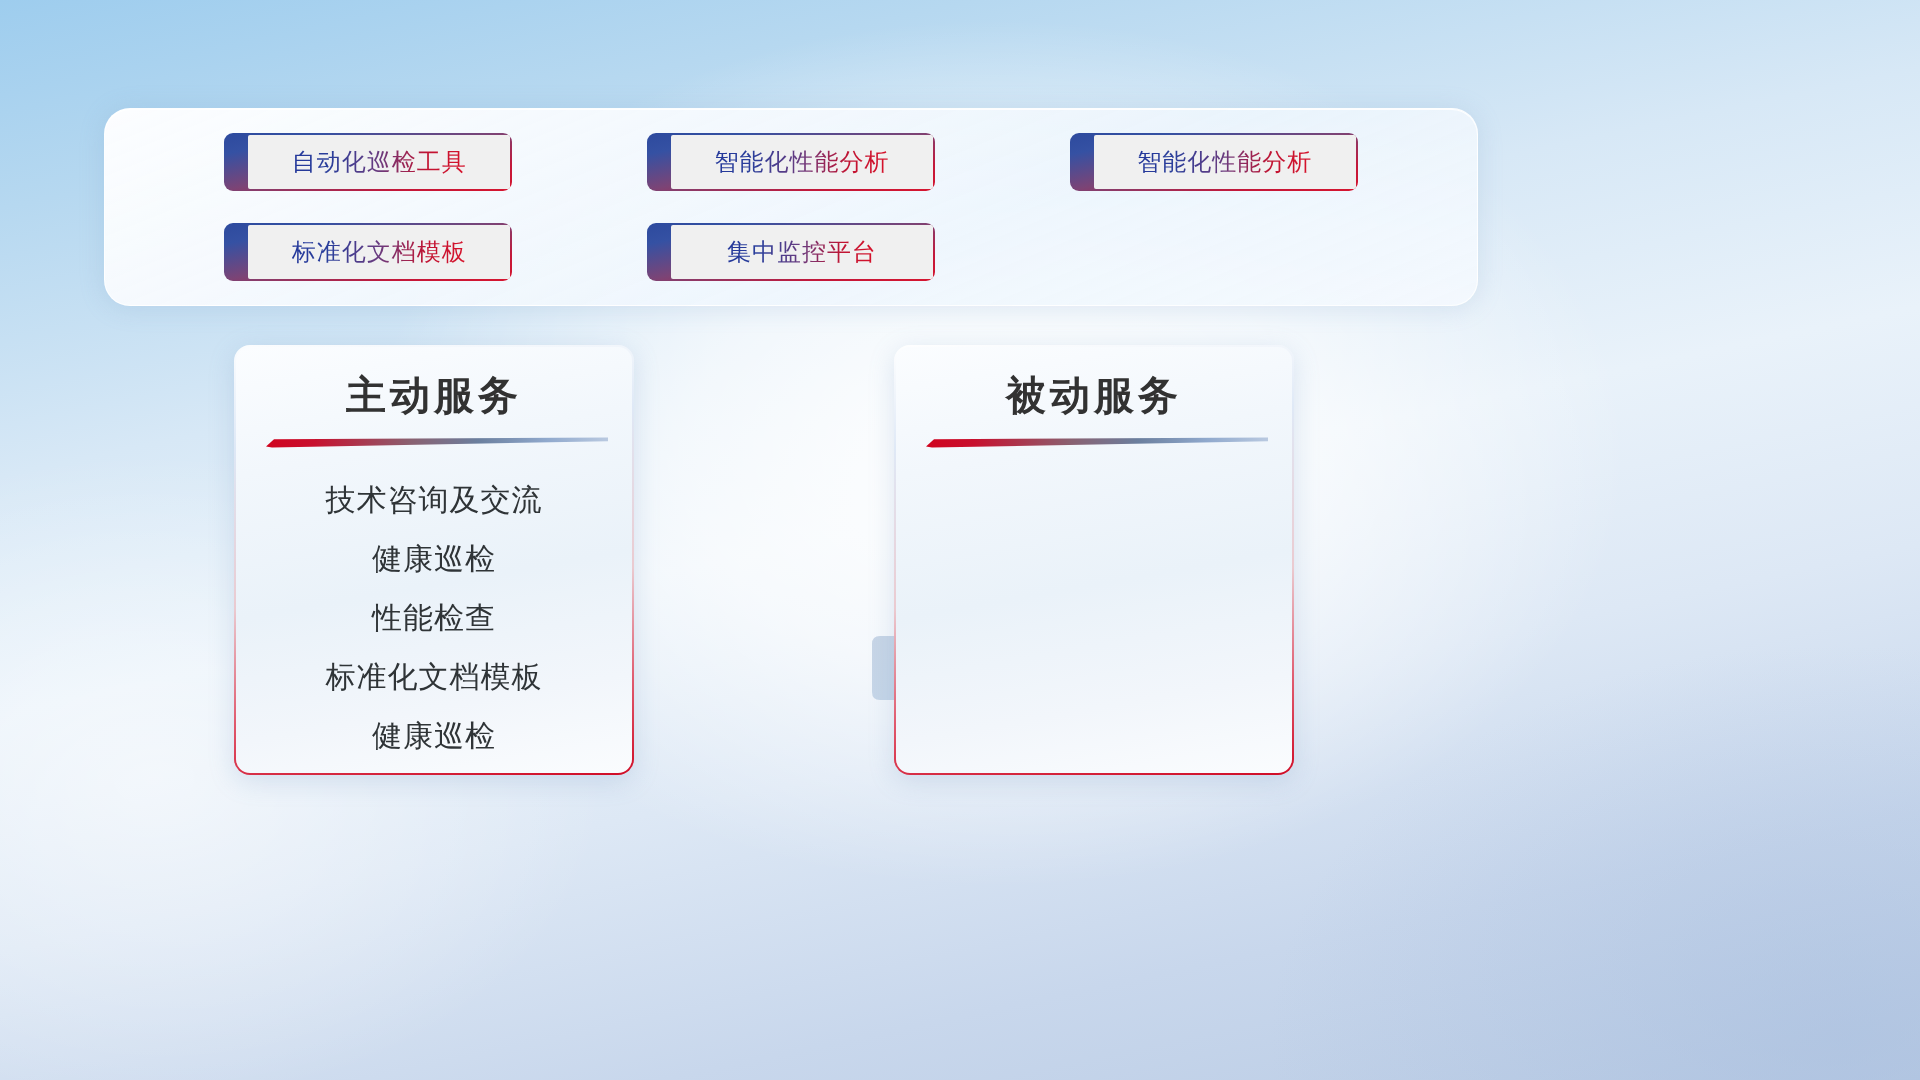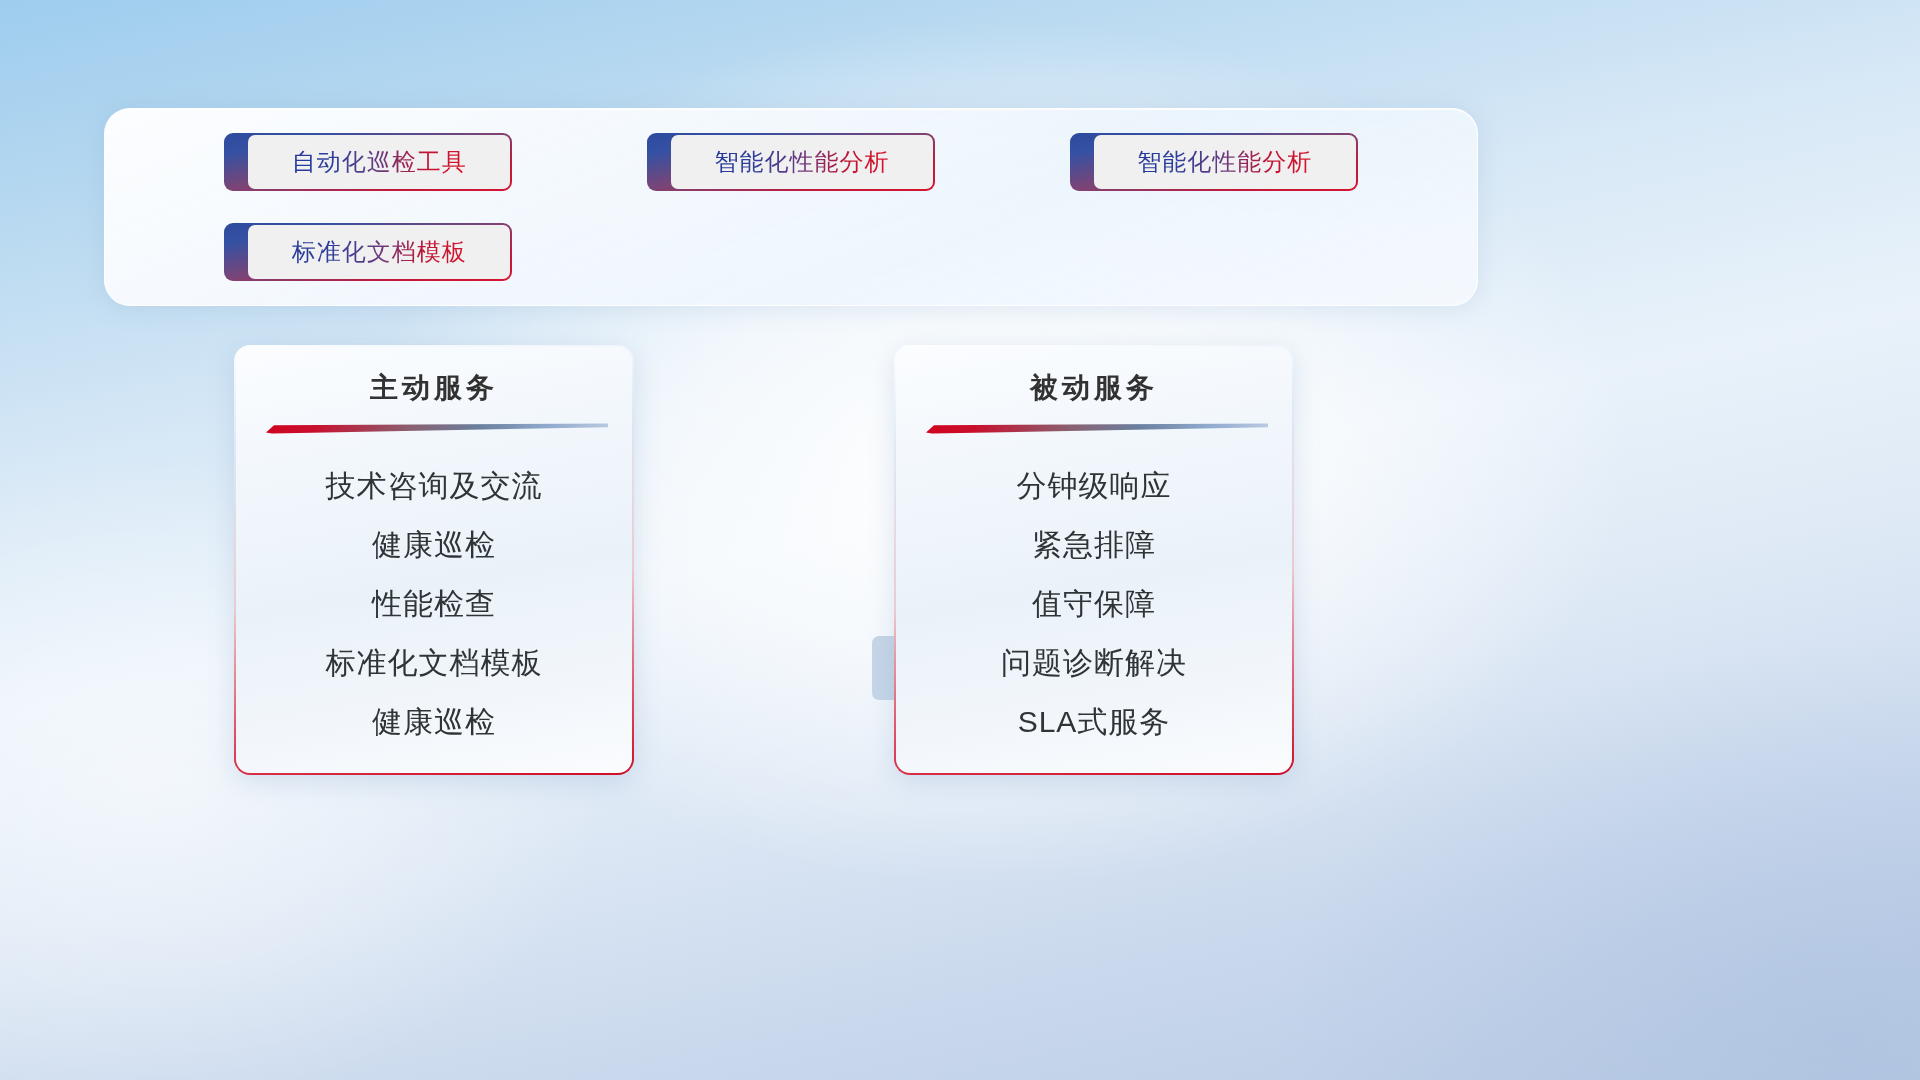--- a/index.html
+++ b/index.html
@@ -50,21 +50,21 @@
     border-radius: 9px;
     padding: 2px;
     background: linear-gradient(168deg, #2d4a9e 0%, #3551a3 18%, #7b4476 48%, #c3183a 78%, #d6152f 100%);
     display: flex;
     align-items: center;
     justify-content: center;
   }
   .pill-inner {
     width: 100%;
     height: 100%;
-    border-radius: 7px;
+    border-radius: 2px;
     background: #f0f0f0;
     display: flex;
     align-items: center;
     justify-content: center;
     margin-left: 22px;
   }
   .pill-label {
     font-size: 24px;
     letter-spacing: 1px;
     font-weight: 400;
@@ -100,21 +100,21 @@
     height: 100%;
     border-radius: 14px;
     background: linear-gradient(170deg, #fbfdff 0%, #f2f7fc 26%, #eaf2f9 55%, #f2f6fb 80%, #fafcfe 100%);
     display: flex;
     flex-direction: column;
     align-items: center;
     padding-top: 24px;
   }
 
   .card-title {
-    font-size: 28px;
+    font-size: 40px;
     font-weight: 700;
     color: #323232;
     letter-spacing: 4px;
     line-height: 1.2;
   }
 
   .card-divider {
     margin-top: 18px;
     width: 348px;
     height: 12px;
@@ -173,20 +173,25 @@
         <span class="pill-label">智能化性能分析</span>
       </div>
     </div>
 
     <div class="pill">
       <div class="pill-inner">
         <span class="pill-label">标准化文档模板</span>
       </div>
     </div>
 
+    <div class="pill">
+      <div class="pill-inner">
+        <span class="pill-label">集中监控平台</span>
+      </div>
+    </div>
 
   </div>
 
   <div class="card" id="card-active">
     <div class="card-inner">
 
       <div class="card-title">主动服务</div>
 
       <svg class="card-divider" viewBox="0 0 348 12" preserveAspectRatio="none">
         <defs>
@@ -248,24 +253,17 @@
             <stop offset="14%" stop-color="#c8102e"></stop>
             <stop offset="42%" stop-color="#8a6070"></stop>
             <stop offset="62%" stop-color="#6b7f9e"></stop>
             <stop offset="82%" stop-color="#90a9cd"></stop>
             <stop offset="100%" stop-color="#b9c9e0"></stop>
           </linearGradient>
         </defs>
         <path d="M 6,9.4 L 14,2.2 L 348,0.6 L 348,4.2 L 12,10.6 Z" fill="url(#divGradB)"></path>
       </svg>
 
-      <div class="card-list">
-        <div class="card-list-item">分钟级响应</div>
-        <div class="card-list-item">紧急排障</div>
-        <div class="card-list-item">值守保障</div>
-        <div class="card-list-item">问题诊断解决</div>
-        <div class="card-list-item">SLA式服务</div>
-      </div>
 
     </div>
   </div>
 
 </div>
 
 </body></html>

